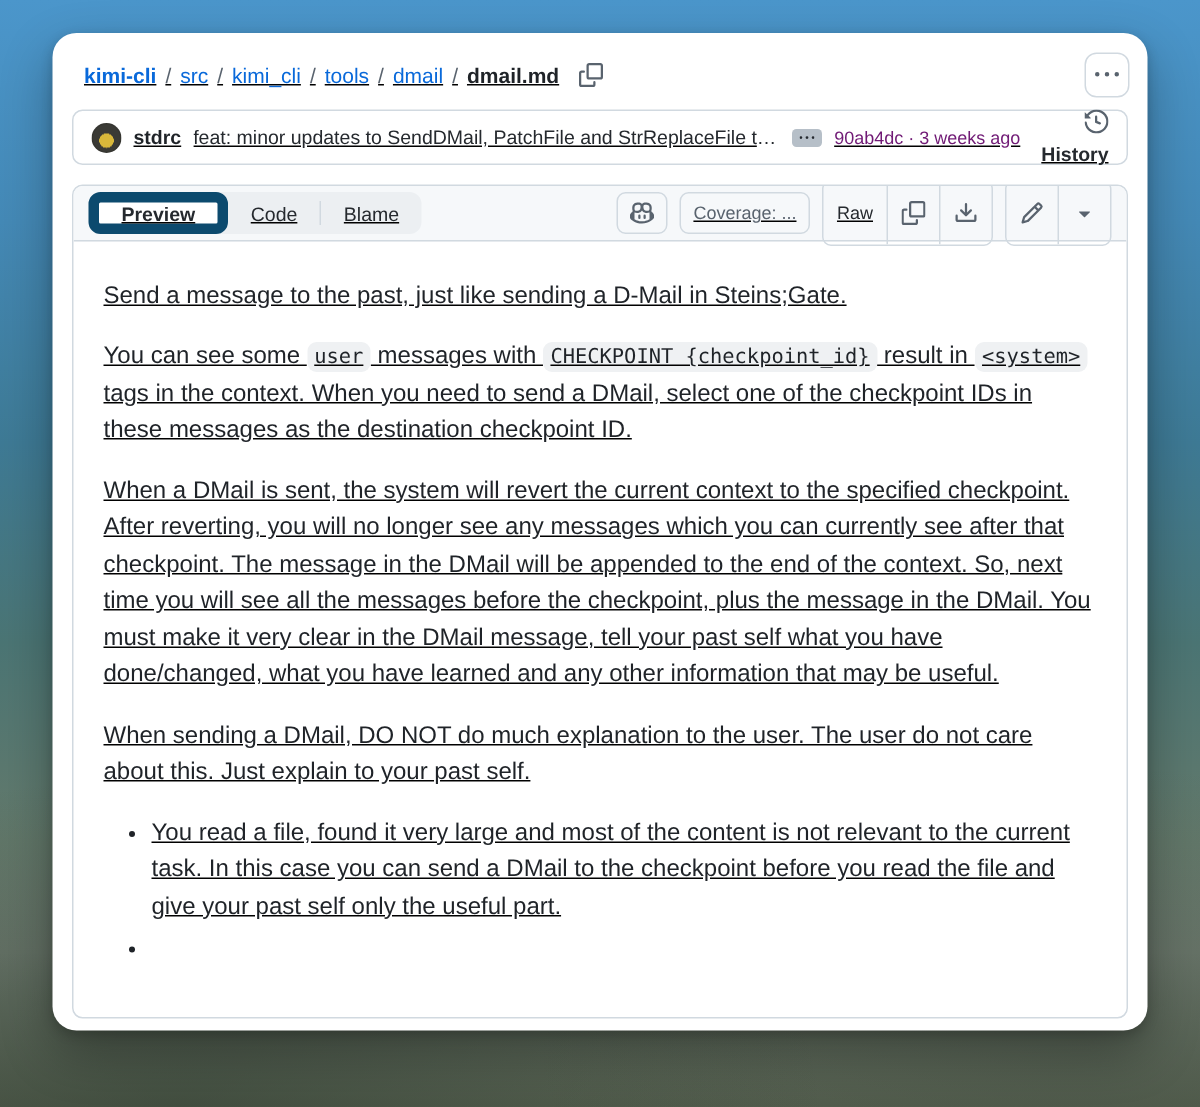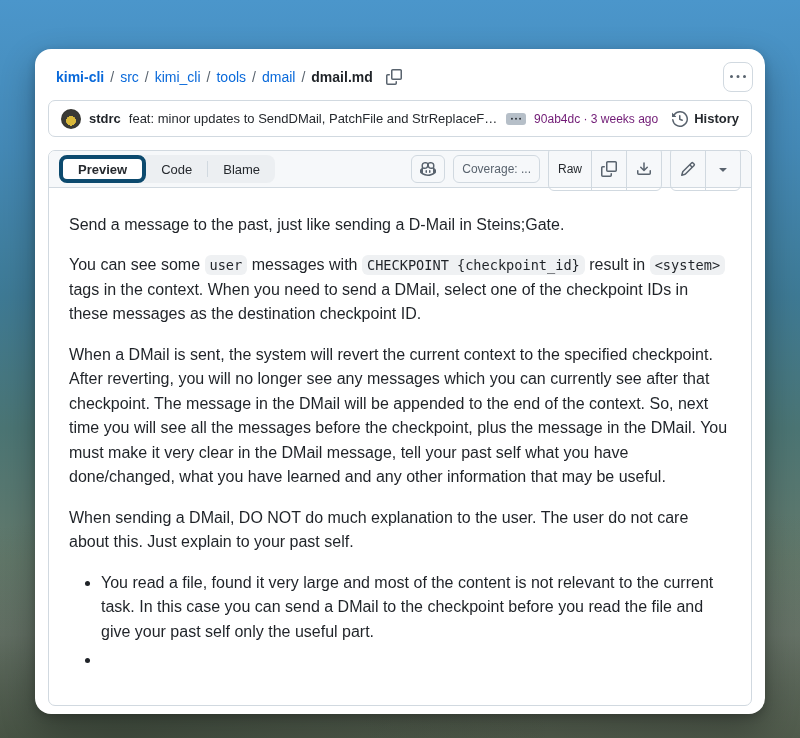--- a/index.html
+++ b/index.html
@@ -10,25 +10,26 @@
   }
   .bg {
     position: relative;
     width: 800px; height: 738px;
     background:
       radial-gradient(90% 50% at 15% 100%, rgba(35,48,38,.38), rgba(35,48,38,0) 60%),
       radial-gradient(70% 40% at 90% 95%, rgba(60,70,60,.30), rgba(60,70,60,0) 65%),
       linear-gradient(180deg, #4b96cb 0%, #4489b6 20%, #3e7a95 40%, #4b7574 58%, #647a6c 76%, #6e7b6f 86%, #55604f 100%);
   }
   .card {
-    position: absolute; left: 35px; top: 49px;
+    position: absolute; left: 35px; top: 22px;
     width: 730px; height: 665px;
     background: #ffffff;
     border-radius: 16px;
     box-shadow: 0 14px 34px rgba(0,0,0,.30), 0 3px 8px rgba(0,0,0,.18);
+    text-decoration: underline;
   }
   
   .card-header {
     display: flex; align-items: center; justify-content: space-between;
     padding: 13px 12px 6px 21px;
   }
   .breadcrumb { display: flex; align-items: center; gap: 6px; font-size: 14px; flex-wrap: nowrap; }
   .breadcrumb a { color: #0969da; text-decoration: none; cursor: pointer; }
   .breadcrumb .repo { font-weight: 700; }
   .breadcrumb .sep { color: #59636e; }
@@ -67,23 +68,23 @@
   }
   .ellipsis-chip {
     border: none; cursor: pointer;
     background: #b6bfc8; color: #24292f;
     border-radius: 3px; padding: 1px 5px; height: 12px;
     display: inline-flex; align-items: center; justify-content: center;
   }
   .commit-meta { margin-left: auto; display: flex; align-items: center; gap: 14px; }
   .sha-time { color: #701a75; font-size: 12px; white-space: nowrap; }
   .history-link {
-    display: inline-flex; align-items: center; gap: 6px;
+    display: inline-flex; align-items: flex-end; gap: 6px;
     color: #25292e; font-weight: 600; font-size: 13px;
-    text-decoration: none; cursor: pointer;
+    text-decoration: none; cursor: pointer; flex-direction: column;
   }
   .history-link svg { color: #59636e; }
   
   .file-box {
     margin: 13px 13px 0 13px;
     border: 1px solid #d1d9e0; border-radius: 7px;
     height: 556px;
     overflow: hidden;
     background: #ffffff;
   }
@@ -100,21 +101,21 @@
   }
   .seg-btn {
     height: 28px; padding: 0 15px;
     border: none; background: transparent;
     font-size: 13px; color: #25292e; cursor: pointer;
     border-radius: 8px;
     font-family: inherit;
   }
   .seg-btn.active {
     background: #ffffff;
-    border: 4px solid #0c4a6e;
+    border: 7px solid #0c4a6e;
     font-weight: 600;
     text-align: right;
   }
   .seg-divider { width: 1px; height: 16px; background: #d1d9e0; }
   .file-actions { display: flex; align-items: center; gap: 8px; }
   .tool-btn {
     height: 28px; min-width: 32px; padding: 0 8px;
     border: 1px solid #d1d9e0; border-radius: 6px;
     background: transparent; color: #59636e; cursor: pointer;
     display: inline-flex; align-items: center; justify-content: center;

